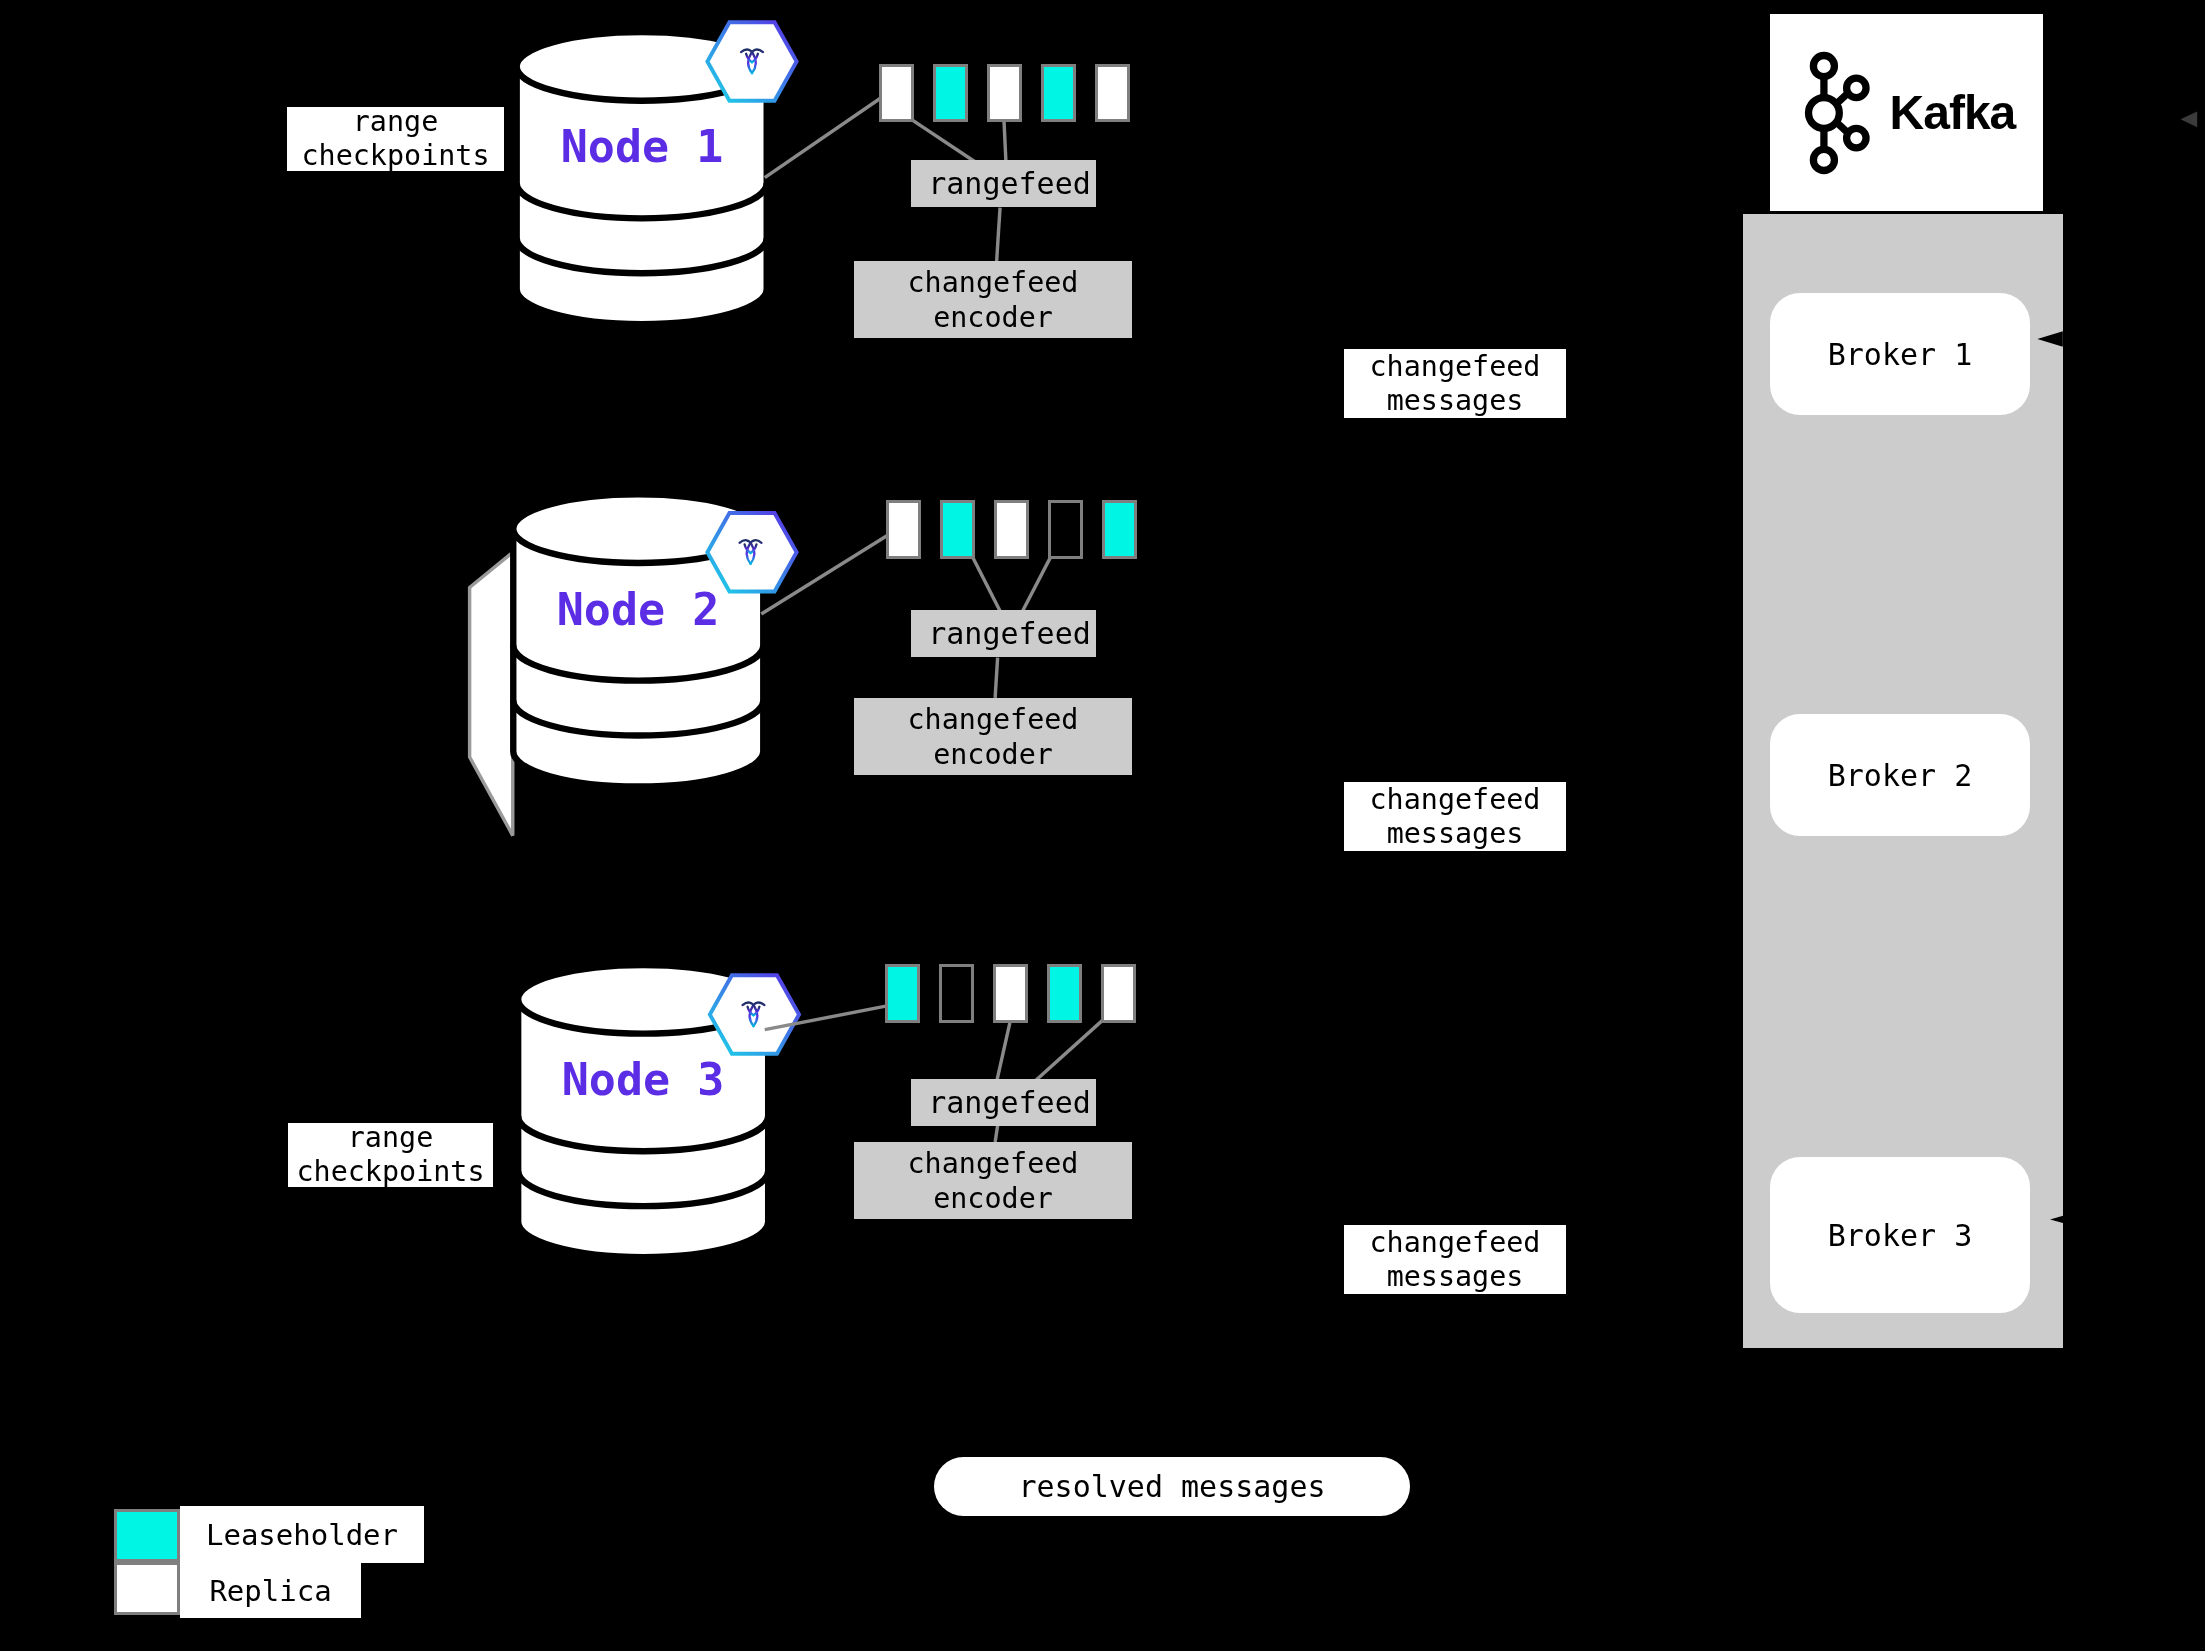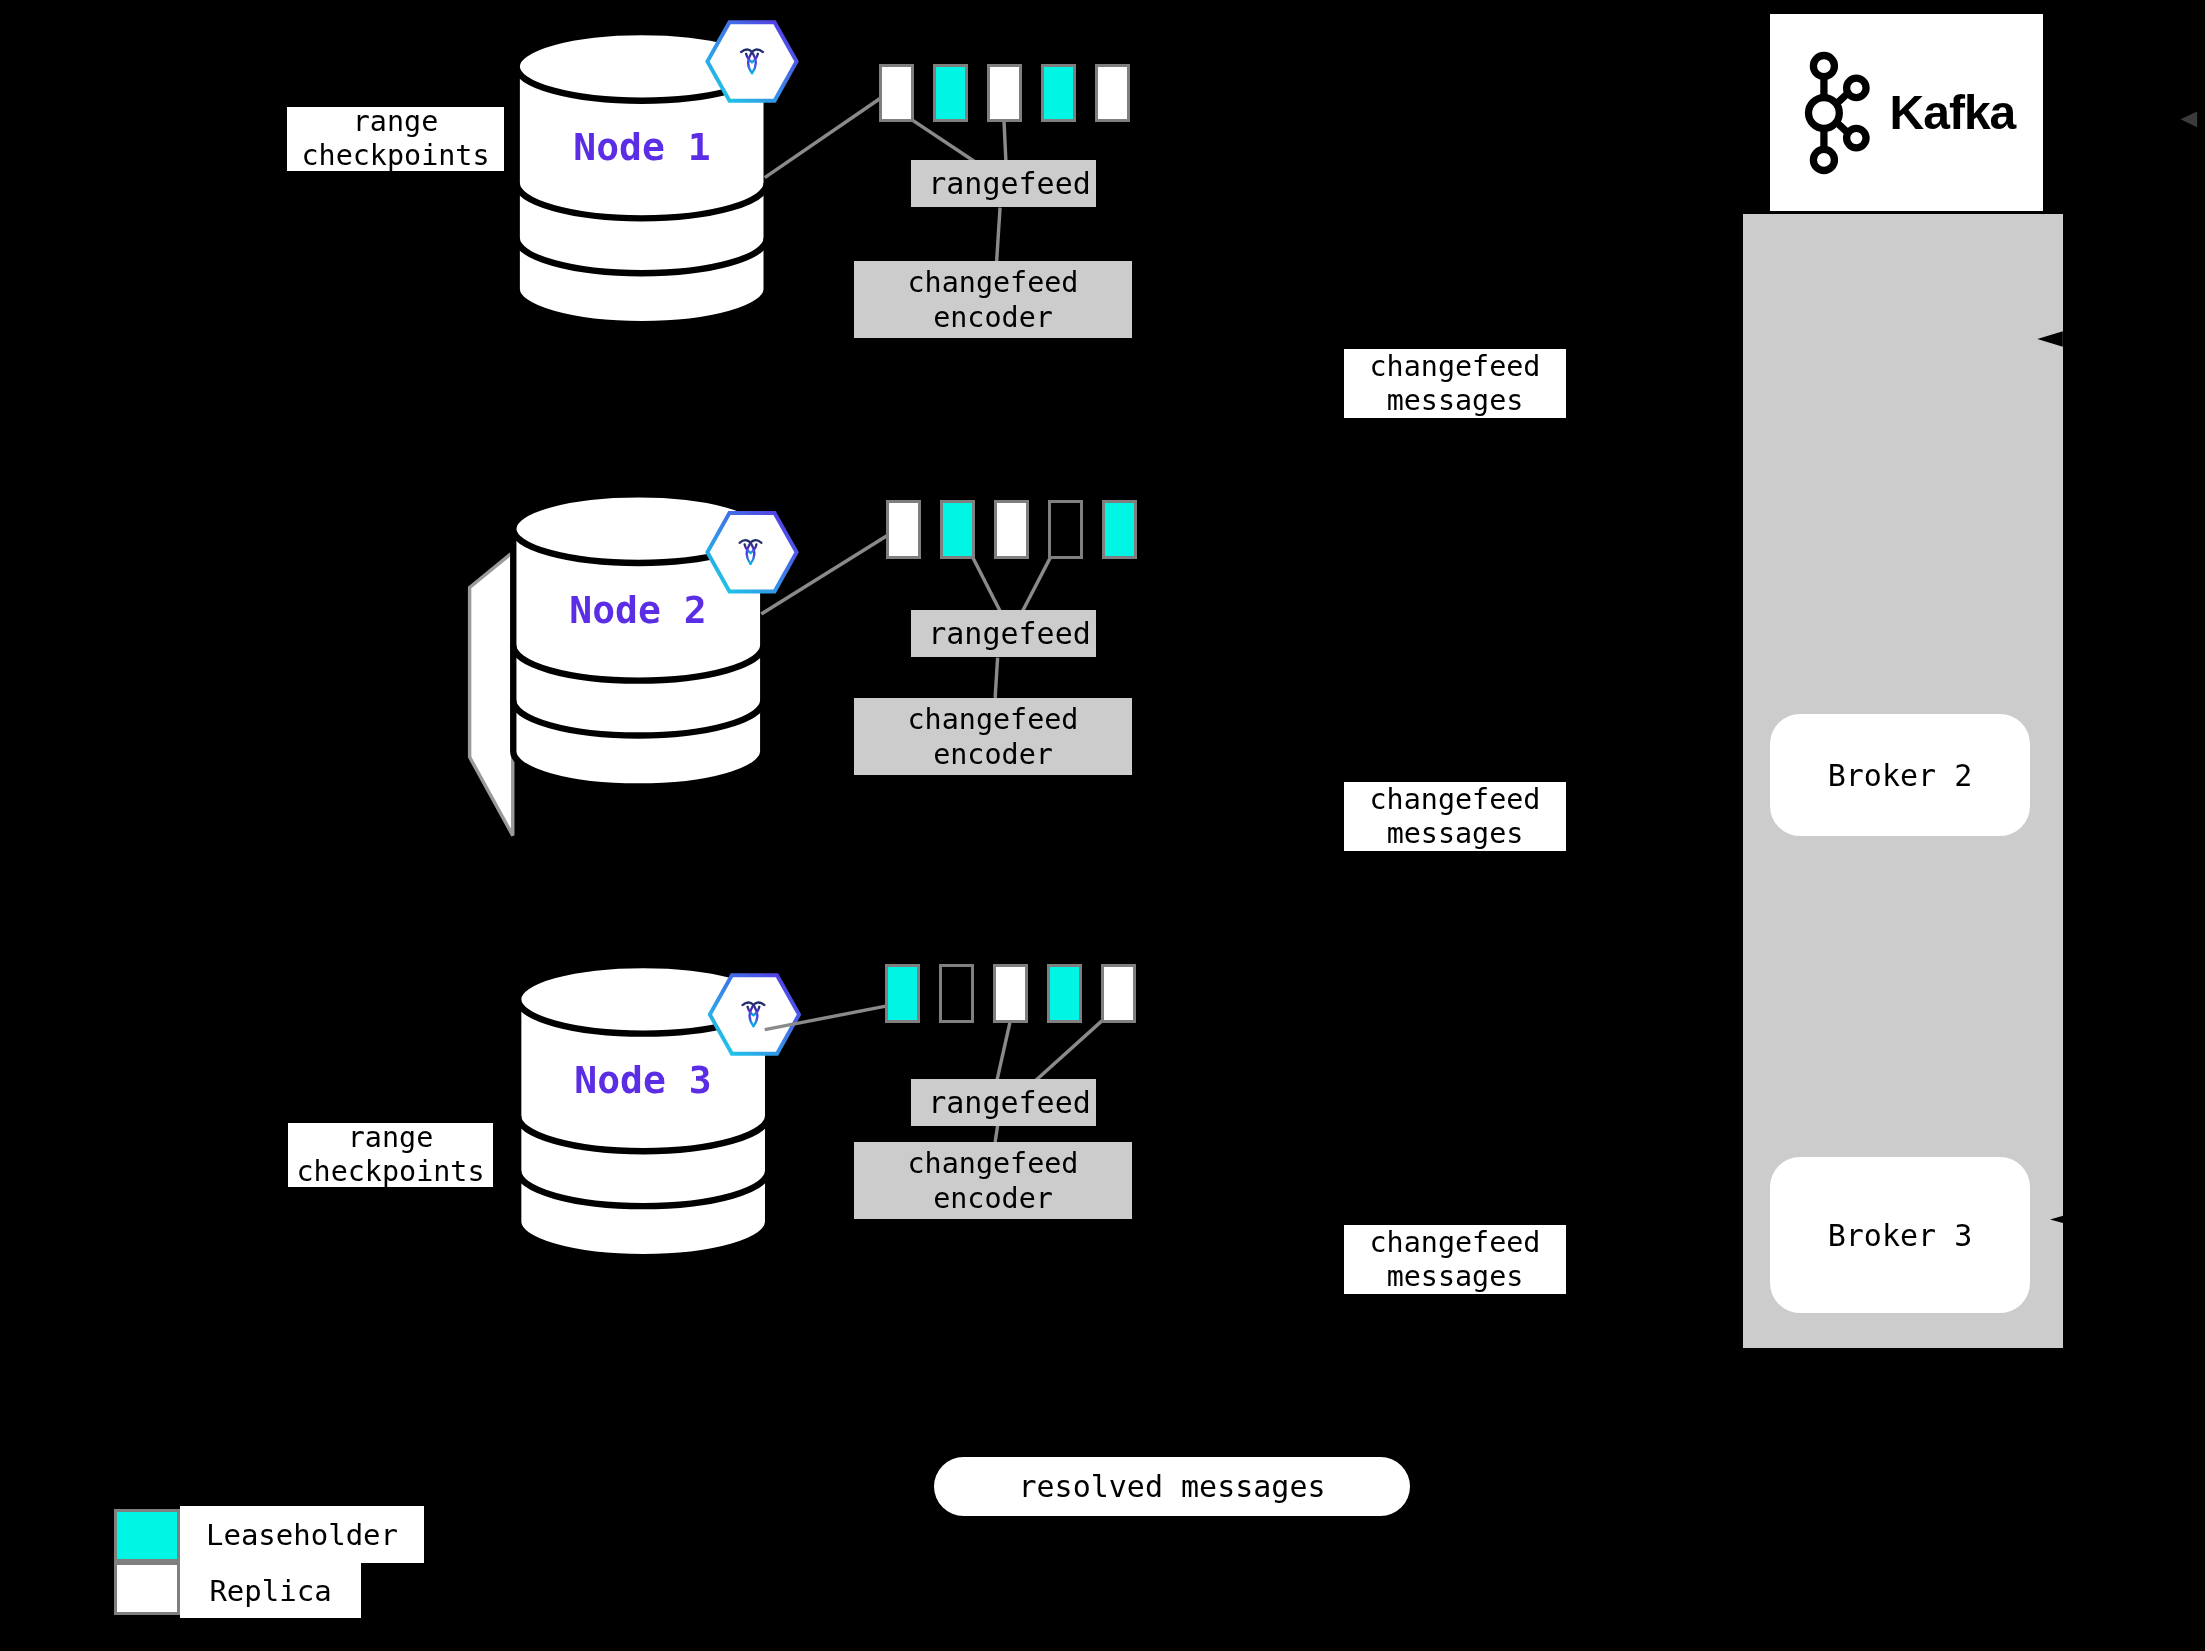--- a/index.html
+++ b/index.html
@@ -9,21 +9,21 @@
   #lines-back{z-index:1;}
   #shapes{z-index:5;}
   #arrows{z-index:20;}
   .box{position:absolute;z-index:10;display:flex;align-items:center;justify-content:center;text-align:center;}
   .whitebox{background:#fff;}
   .graybox{background:var(--panel,#ccc);}
   .lbl2{font-size:28.4px;line-height:34px;}
   .rangefeed-box{font-size:30px;padding-left:12px;}
   .encoder-box{font-size:28.4px;line-height:35px;}
   .coord-box{font-weight:bold;font-size:31px;line-height:38px;}
-  .node-label{position:absolute;z-index:10;font-weight:bold;font-size:38px;color:var(--nodecol,#5b2ee5);
+  .node-label{position:absolute;z-index:10;font-weight:bold;font-size:45px;color:var(--nodecol,#5b2ee5);
               display:flex;align-items:center;justify-content:center;}
   .range-row{position:absolute;z-index:10;display:flex;gap:19px;}
   .range{width:35px;height:100%;border:3.4px solid var(--rangeborder,#7f7f7f);box-sizing:border-box;}
   .range.leaseholder{background:var(--leaseholder,#00f5e4);}
   .range.replica{background:var(--replica,#fff);}
   .range.empty{background:var(--empty,#000);}
   .kafka-box{background:#fff;display:flex;align-items:center;justify-content:center;gap:10.8px;}
   .kafka-word{font-family:"Liberation Sans","DejaVu Sans",sans-serif;font-weight:bold;font-size:48px;letter-spacing:-1px;}
   .kafka-container{position:absolute;z-index:9;background:var(--panel,#ccc);}
   .broker{position:absolute;z-index:10;background:#fff;border-radius:30px;display:flex;align-items:center;justify-content:center;font-size:30px;}
@@ -205,20 +205,21 @@
         <line x1="32" y1="35" x2="32" y2="61"></line>
         <line x1="32" y1="99" x2="32" y2="125"></line>
         <line x1="47" y1="69" x2="61" y2="56"></line>
         <line x1="47" y1="91" x2="61" y2="104"></line>
       </g>
     </svg>
     <span class="kafka-word">Kafka</span>
   </div>
 
   <div class="kafka-container" style="left:1743px;top:214px;width:320px;height:1134px;"></div>
+  <div class="broker" style="left:1770px;top:293px;width:260px;height:122px;">Broker 1</div>
   <div class="broker" style="left:1770px;top:714px;width:260px;height:122px;">Broker 2</div>
   <div class="broker" style="left:1770px;top:1157px;width:260px;height:156px;">Broker 3</div>
 
   <div class="box whitebox pill" style="left:934px;top:1457px;width:476px;height:59px;">
       <span>resolved messages</span>
     </div>
 
   <div class="legend-swatch range leaseholder" style="left:114px;top:1509px;width:66px;height:53px;"></div>
   <div class="legend-swatch range replica" style="left:114px;top:1562px;width:66px;height:53px;"></div>
   <div class="box whitebox legend-label" style="left:180px;top:1506px;width:244px;height:57px;">

